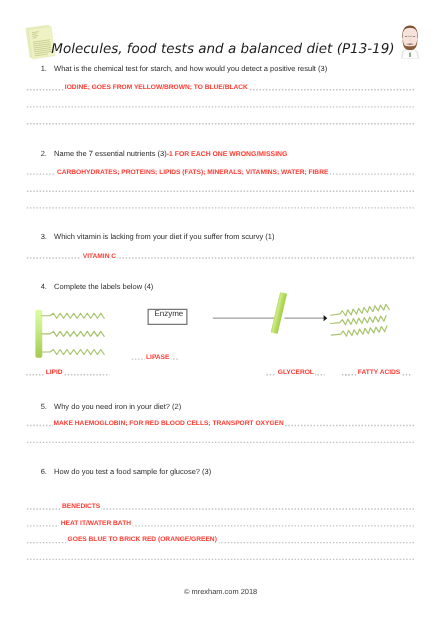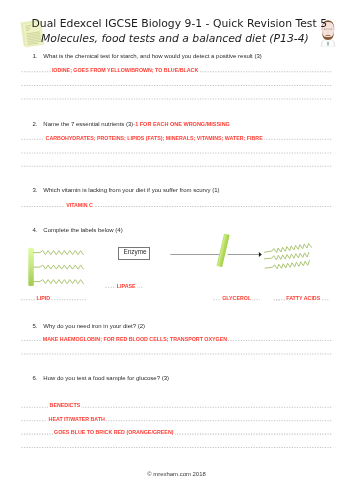--- a/index.html
+++ b/index.html
@@ -65,22 +65,21 @@
       <path d="M6.3 23 Q5.0 42 18 42 Q31.0 42 29.7 23 Q28.8 33.5 25.4 35 Q18 37 10.6 35 Q7.2 33.5 6.3 23 Z" fill="#8a5c3a"></path>
       <path d="M11.5 32.5 Q18 30.5 24.5 32.5 Q18 34.5 11.5 32.5 Z" fill="#8a5c3a"></path>
       <path d="M13.2 34.4 Q18 33.4 22.8 34.4 Q18 36.6 13.2 34.4 Z" fill="#e3e3e3"></path>
       <path d="M9.4 20.2 Q11.6 18.6 13.6 20.2 Q11.6 21.6 9.4 20.2 Z" fill="#3f3f3f"></path>
       <path d="M22.4 20.2 Q24.6 18.6 26.6 20.2 Q24.6 21.6 22.4 20.2 Z" fill="#3f3f3f"></path>
       <path d="M14.0 20.2 L22.0 20.2" stroke="#6f7f6a" stroke-width="0.8" fill="none"></path>
       <path d="M18 22 L16.6 27.8 Q18 28.6 19.4 27.8 Z" fill="#efd2c9"></path>
     </g>
   </svg>
 
-  <div class="title">Dual Edexcel IGCSE Biology 9-1 - Quick Revision Test 5</div>
-  <div class="subtitle">Molecules, food tests and a balanced diet (P13-4)</div>
+  <div class="subtitle">Molecules, food tests and a balanced diet (P13-19)</div>
 
   <svg id="dot-layer" width="353" height="500" viewBox="0 0 353 500">
       <line x1="21" x2="87.5" y1="299.8" y2="299.8" class="dotline"></line>
       <line x1="105.4" x2="142.6" y1="287.3" y2="287.3" class="dotline"></line>
       <line x1="213.2" x2="259.8" y1="299.8" y2="299.8" class="dotline"></line>
       <line x1="273.6" x2="329.8" y1="299.8" y2="299.8" class="dotline"></line>
       <line x1="276" x2="279.5" y1="300" y2="300" class="dotline"></line>
       <line x1="21.5" x2="331.5" y1="71.8" y2="71.8" class="dotline"></line>
       <line x1="21.5" x2="331.5" y1="85.5" y2="85.5" class="dotline"></line>
       <line x1="21.5" x2="331.5" y1="99" y2="99" class="dotline"></line>

